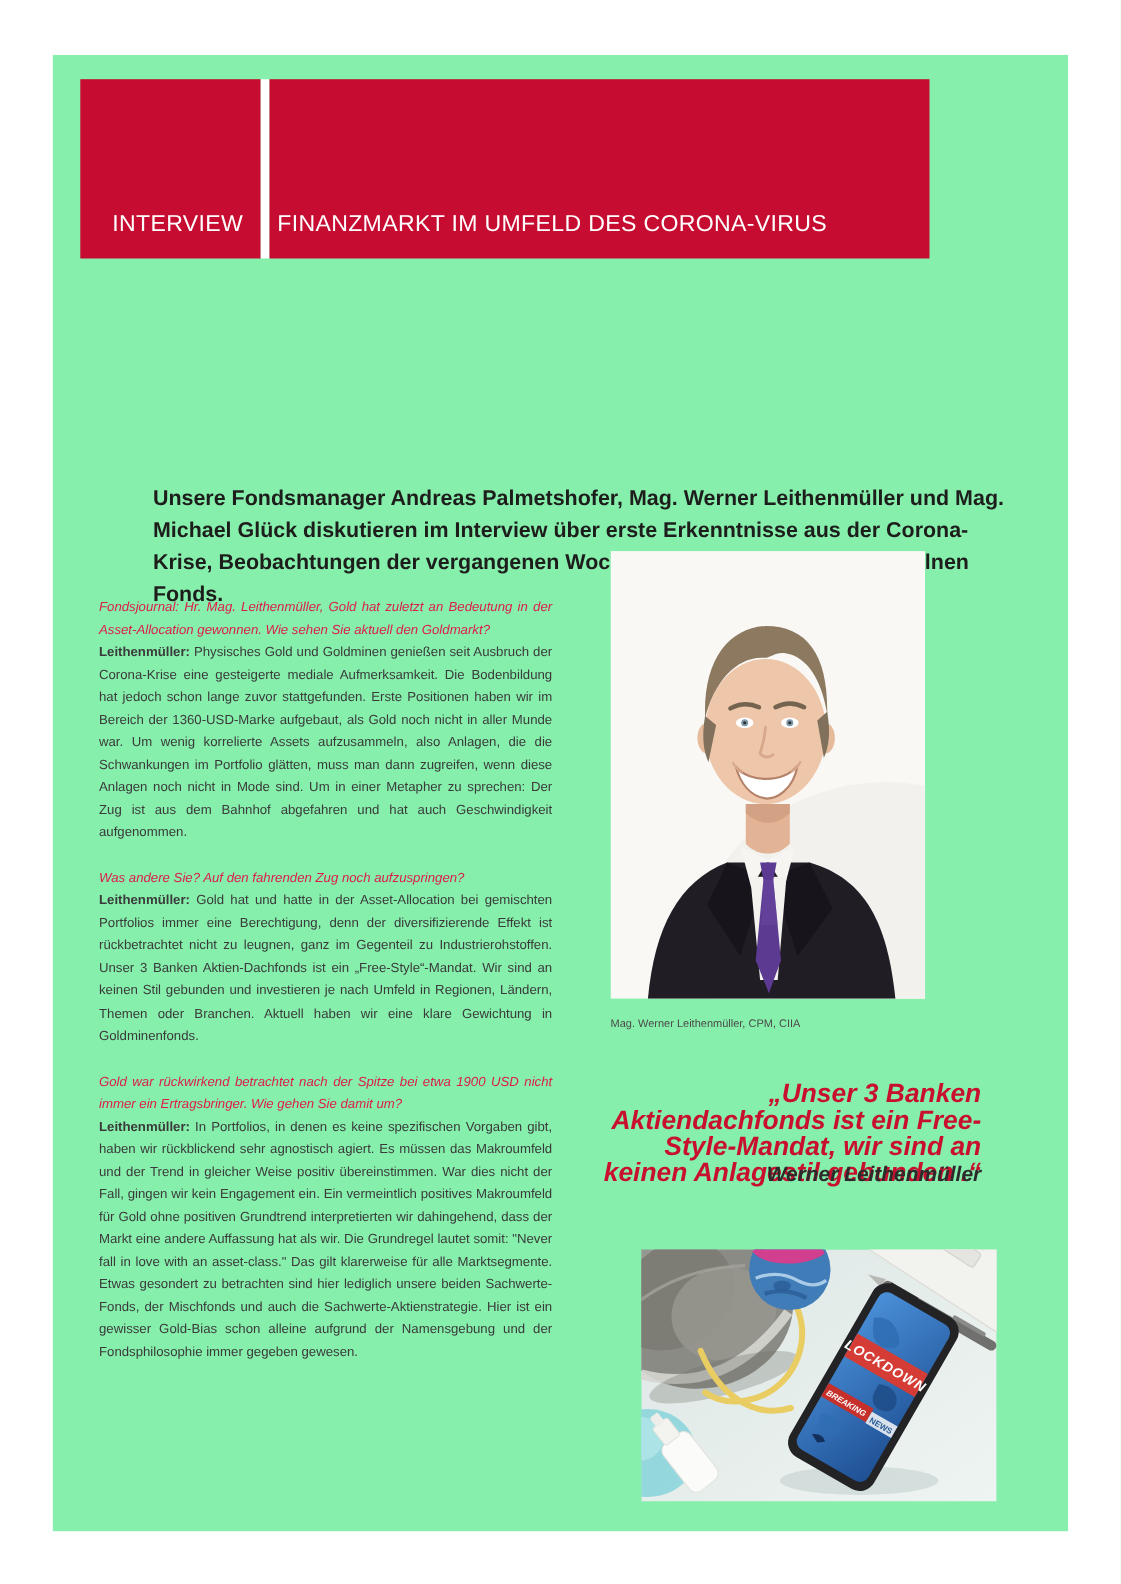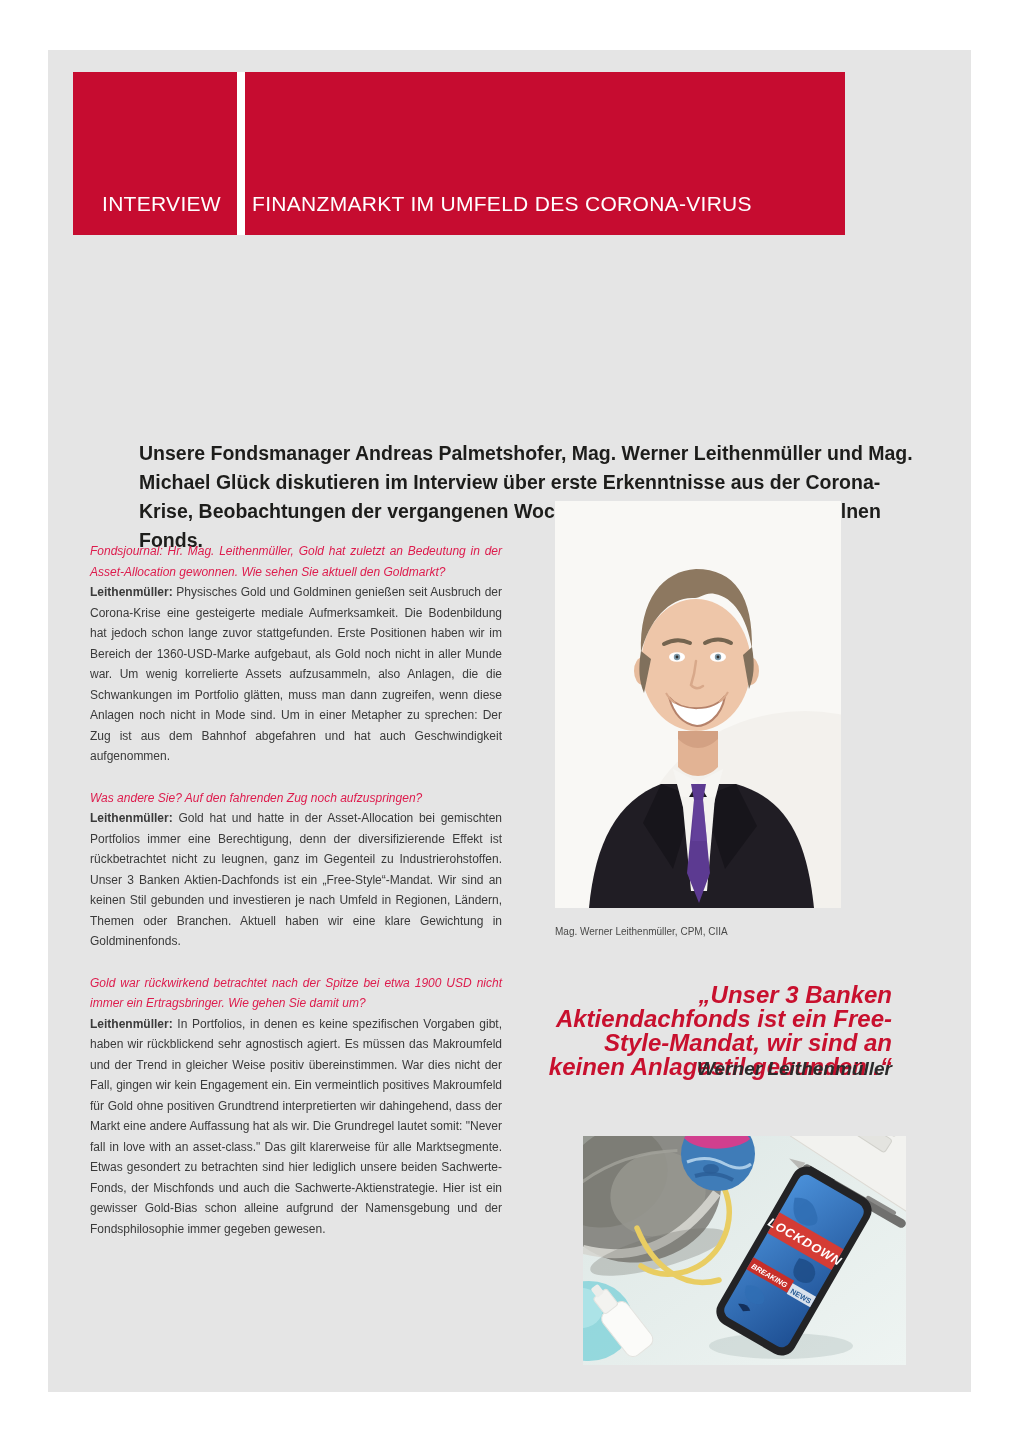--- a/index.html
+++ b/index.html
@@ -2,21 +2,21 @@
 <html lang="de"><head>
 <meta charset="utf-8">
 <style>
   html,body{margin:0;padding:0;}
   body{
     width:1019px;height:1440px;position:relative;background:#ffffff;
     font-family:"Liberation Sans",sans-serif;overflow:hidden;
   }
   .page{
     position:absolute;left:48px;top:50px;width:923px;height:1342px;
-    background:#e5e5e5;
+    background:#86efac;
   }
   
   .banner-box{
     position:absolute;top:22px;height:163px;background:#c60c30;color:#ffffff;
     display:flex;align-items:flex-end;font-size:21px;letter-spacing:.3px;
     box-sizing:border-box;
   }
   .banner-left{left:25px;width:164px;padding:0 0 19px 29px;}
   .banner-divider{position:absolute;left:189px;top:22px;width:8px;height:163px;background:#ffffff;}
   .banner-right{left:197px;width:600px;padding:0 0 19px 7px;align-items:flex-end;}

